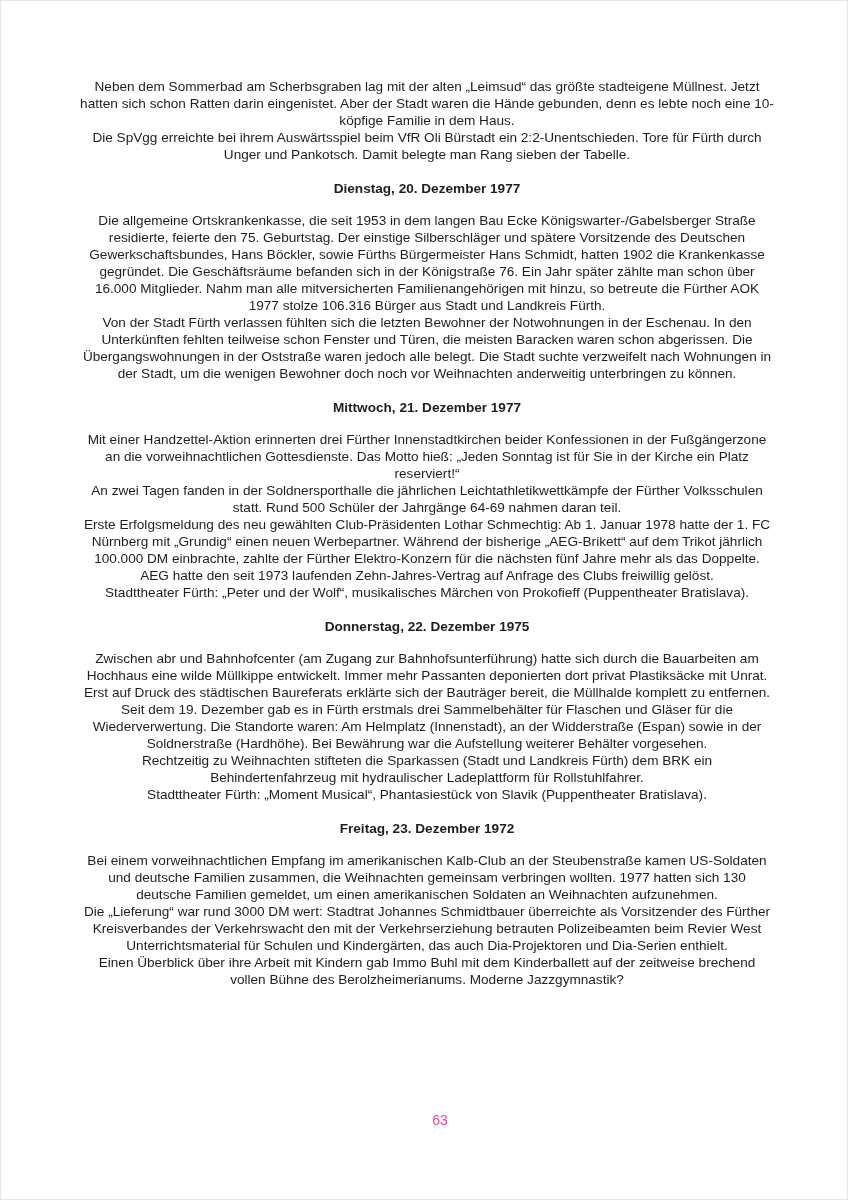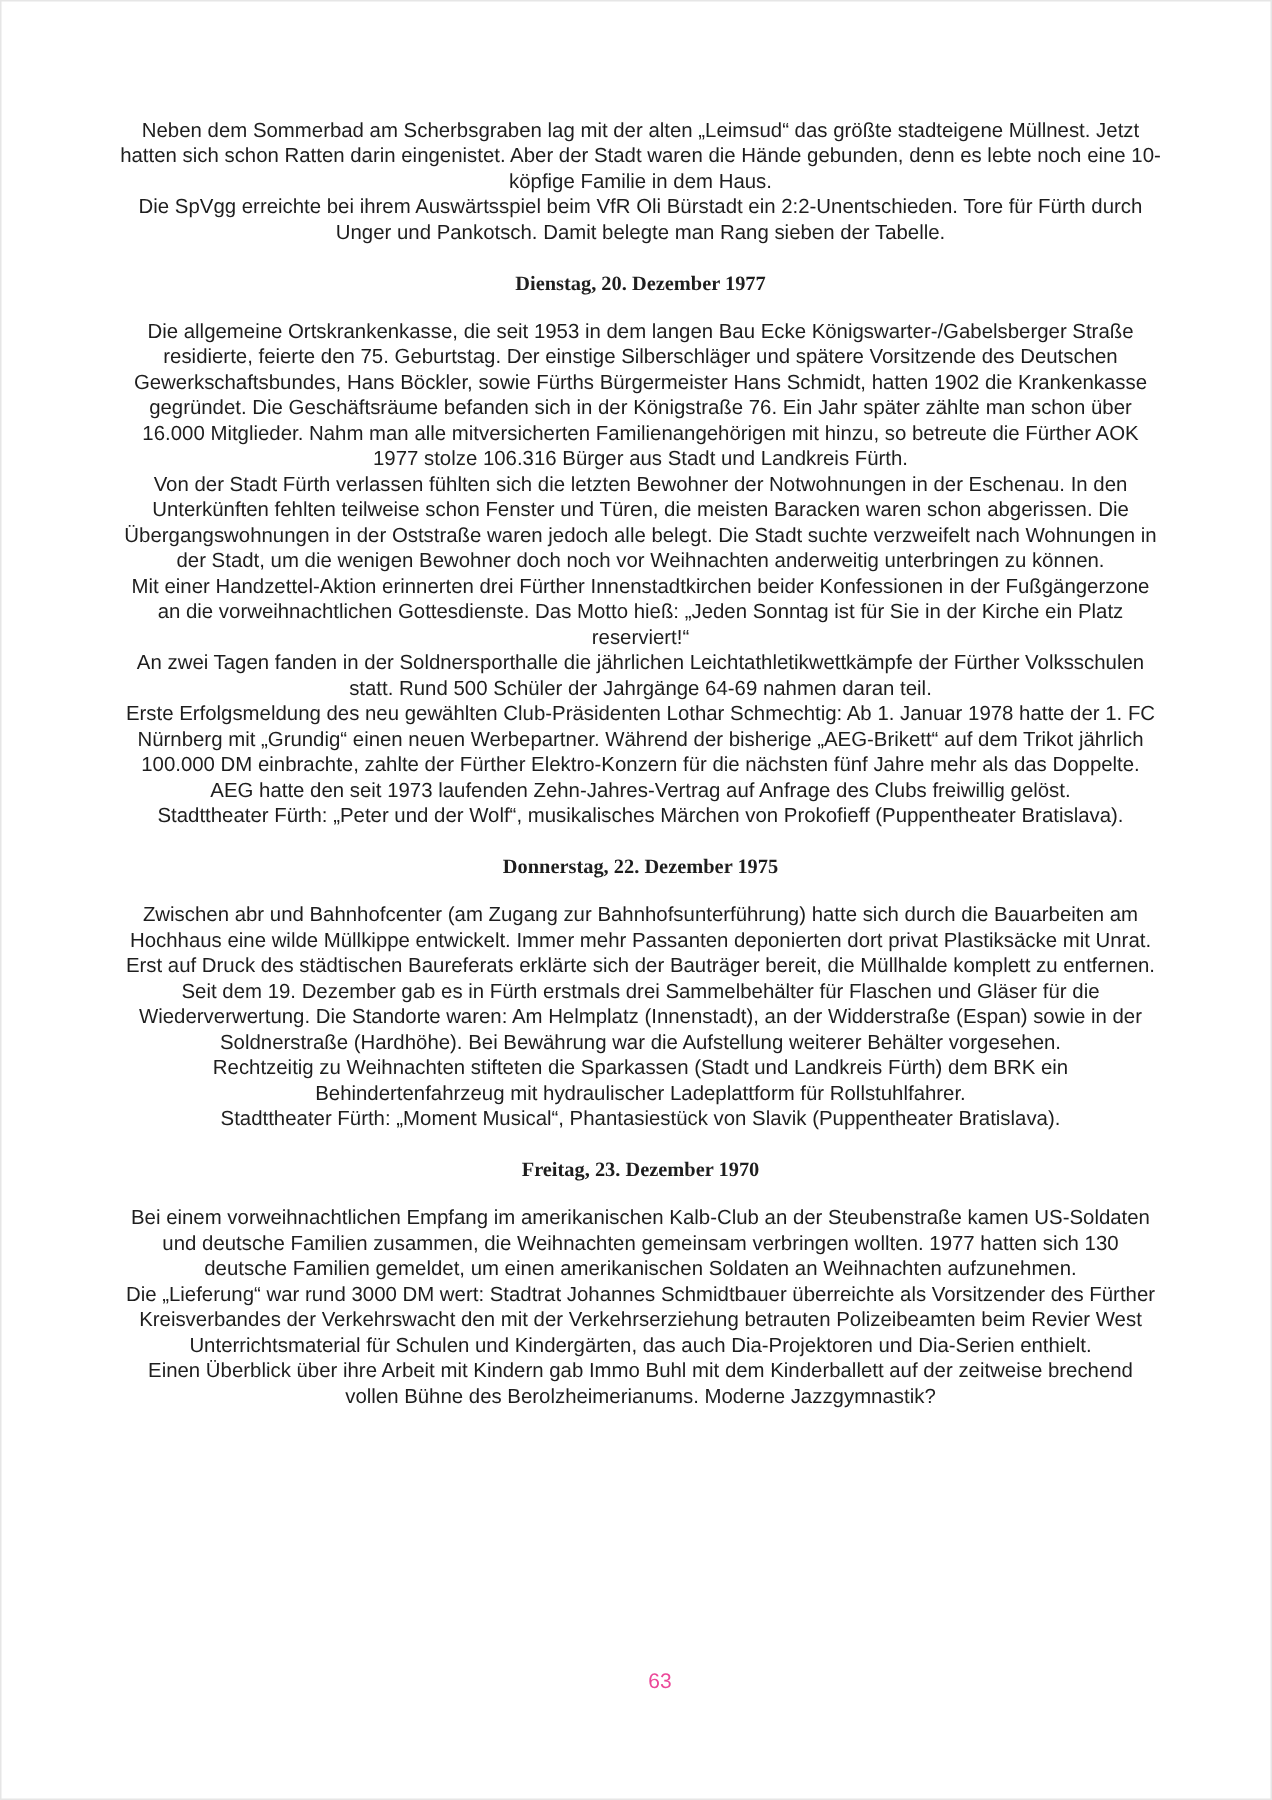--- a/index.html
+++ b/index.html
@@ -30,21 +30,20 @@
   }
   .para {
     margin: 0;
     white-space: pre-line;
   }
   .heading {
     font-size: 13.6px;
     line-height: 17px;
     font-weight: bold;
     margin: 17px 0 15px 0;
-    font-family: Liberation Serif, serif;
   }
   .page-number {
     position: absolute;
     left: 16px;
     top: 1112px;
     width: 100%;
     text-align: center;
     font-size: 14px;
     line-height: 17px;
     color: #ec4899;
@@ -56,34 +55,35 @@
 <div class="page">
   <div class="content">
     <p class="para">Neben dem Sommerbad am Scherbsgraben lag mit der alten „Leimsud“ das größte stadteigene Müllnest. Jetzt hatten sich schon Ratten darin eingenistet. Aber der Stadt waren die Hände gebunden, denn es lebte noch eine 10-köpfige Familie in dem Haus.
 Die SpVgg erreichte bei ihrem Auswärtsspiel beim VfR Oli Bürstadt ein 2:2-Unentschieden. Tore für Fürth durch Unger und Pankotsch. Damit belegte man Rang sieben der Tabelle.</p>
 
     <h2 class="heading">Dienstag, 20. Dezember 1977</h2>
 
     <p class="para">Die allgemeine Ortskrankenkasse, die seit 1953 in dem langen Bau Ecke Königswarter-/Gabelsberger Straße residierte, feierte den 75. Geburtstag. Der einstige Silberschläger und spätere Vorsitzende des Deutschen Gewerkschaftsbundes, Hans Böckler, sowie Fürths Bürgermeister Hans Schmidt, hatten 1902 die Krankenkasse gegründet. Die Geschäftsräume befanden sich in der Königstraße 76. Ein Jahr später zählte man schon über 16.000 Mitglieder. Nahm man alle mitversicherten Familienangehörigen mit hinzu, so betreute die Fürther AOK 1977 stolze 106.316 Bürger aus Stadt und Landkreis Fürth.
 Von der Stadt Fürth verlassen fühlten sich die letzten Bewohner der Notwohnungen in der Eschenau. In den Unterkünften fehlten teilweise schon Fenster und Türen, die meisten Baracken waren schon abgerissen. Die Übergangswohnungen in der Oststraße waren jedoch alle belegt. Die Stadt suchte verzweifelt nach Wohnungen in der Stadt, um die wenigen Bewohner doch noch vor Weihnachten anderweitig unterbringen zu können.</p>
 
+    <h2 class="heading">Mittwoch, 21. Dezember 1977</h2>
 
     <p class="para">Mit einer Handzettel-Aktion erinnerten drei Fürther Innenstadtkirchen beider Konfessionen in der Fußgängerzone an die vorweihnachtlichen Gottesdienste. Das Motto hieß: „Jeden Sonntag ist für Sie in der Kirche ein Platz reserviert!“
 An zwei Tagen fanden in der Soldnersporthalle die jährlichen Leichtathletikwettkämpfe der Fürther Volksschulen statt. Rund 500 Schüler der Jahrgänge 64-69 nahmen daran teil.
 Erste Erfolgsmeldung des neu gewählten Club-Präsidenten Lothar Schmechtig: Ab 1. Januar 1978 hatte der 1. FC Nürnberg mit „Grundig“ einen neuen Werbepartner. Während der bisherige „AEG-Brikett“ auf dem Trikot jährlich 100.000 DM einbrachte, zahlte der Fürther Elektro-Konzern für die nächsten fünf Jahre mehr als das Doppelte. AEG hatte den seit 1973 laufenden Zehn-Jahres-Vertrag auf Anfrage des Clubs freiwillig gelöst.
 Stadttheater Fürth: „Peter und der Wolf“, musikalisches Märchen von Prokofieff (Puppentheater Bratislava).</p>
 
     <h2 class="heading">Donnerstag, 22. Dezember 1975</h2>
 
     <p class="para">Zwischen abr und Bahnhofcenter (am Zugang zur Bahnhofsunterführung) hatte sich durch die Bauarbeiten am Hochhaus eine wilde Müllkippe entwickelt. Immer mehr Passanten deponierten dort privat Plastiksäcke mit Unrat. Erst auf Druck des städtischen Baureferats erklärte sich der Bauträger bereit, die Müllhalde komplett zu entfernen.
 Seit dem 19. Dezember gab es in Fürth erstmals drei Sammelbehälter für Flaschen und Gläser für die Wiederverwertung. Die Standorte waren: Am Helmplatz (Innenstadt), an der Widderstraße (Espan) sowie in der Soldnerstraße (Hardhöhe). Bei Bewährung war die Aufstellung weiterer Behälter vorgesehen.
 Rechtzeitig zu Weihnachten stifteten die Sparkassen (Stadt und Landkreis Fürth) dem BRK ein Behindertenfahrzeug mit hydraulischer Ladeplattform für Rollstuhlfahrer.
 Stadttheater Fürth: „Moment Musical“, Phantasiestück von Slavik (Puppentheater Bratislava).</p>
 
-    <h2 class="heading">Freitag, 23. Dezember 1970</h2>
+    <h2 class="heading">Freitag, 23. Dezember 1972</h2>
 
     <p class="para">Bei einem vorweihnachtlichen Empfang im amerikanischen Kalb-Club an der Steubenstraße kamen US-Soldaten und deutsche Familien zusammen, die Weihnachten gemeinsam verbringen wollten. 1977 hatten sich 130 deutsche Familien gemeldet, um einen amerikanischen Soldaten an Weihnachten aufzunehmen.
 Die „Lieferung“ war rund 3000 DM wert: Stadtrat Johannes Schmidtbauer überreichte als Vorsitzender des Fürther Kreisverbandes der Verkehrswacht den mit der Verkehrserziehung betrauten Polizeibeamten beim Revier West Unterrichtsmaterial für Schulen und Kindergärten, das auch Dia-Projektoren und Dia-Serien enthielt.
 Einen Überblick über ihre Arbeit mit Kindern gab Immo Buhl mit dem Kinderballett auf der zeitweise brechend vollen Bühne des Berolzheimerianums. Moderne Jazzgymnastik?</p>
 
 
   </div>
 
   <div class="page-number">63</div>
 </div>

